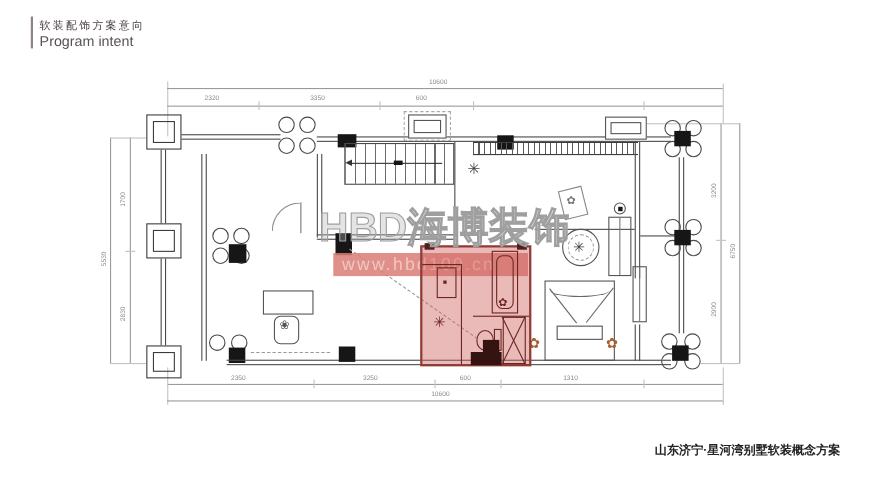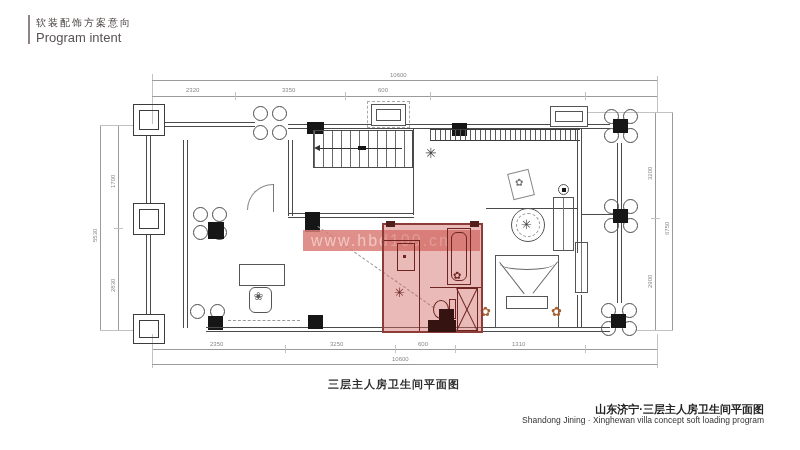--- a/index.html
+++ b/index.html
@@ -228,18 +228,17 @@
   <div class="box bfx" style="left:449px;top:299px;width:7px;height:20px"></div>
   <div class="box bfx" style="left:457px;top:288px;width:21px;height:43px"></div>
   <div class="abs" style="left:457px;top:288px;width:48px;height:0;border-top:1px solid #6e2522;transform:rotate(64deg);transform-origin:left top"></div>
   <div class="abs" style="left:478px;top:288px;width:48px;height:0;border-top:1px solid #6e2522;transform:rotate(116deg);transform-origin:left top"></div>
   <div class="abs" style="left:439px;top:309px;width:15px;height:11px;background:#351311"></div>
   <div class="abs" style="left:428px;top:320px;width:28px;height:12px;background:#351311"></div>
   <div class="sym" style="left:394px;top:286px;font-size:13px;color:#6e2522">✳</div>
   <div class="abs" style="left:386px;top:221px;width:9px;height:6px;background:#51201d"></div>
   <div class="abs" style="left:470px;top:221px;width:9px;height:6px;background:#51201d"></div>
 
-
-  <div class="caption" style="left:328px;top:377px">三层主人房卫生间平面图</div>
-  <div class="ft-cn" style="top:402px">山东济宁·三层主人房卫生间平面图</div>
-  <div class="ft-en" style="top:415px">Shandong Jining · Xinghewan villa concept soft loading program</div>
+  <div class="wm-logo" style="left:290px;top:182px">HBD海博装饰</div>
+
+  <div class="ft-cn" style="top:402px">山东济宁·星河湾别墅软装概念方案</div>
 
 </div>
 
 </body></html>

